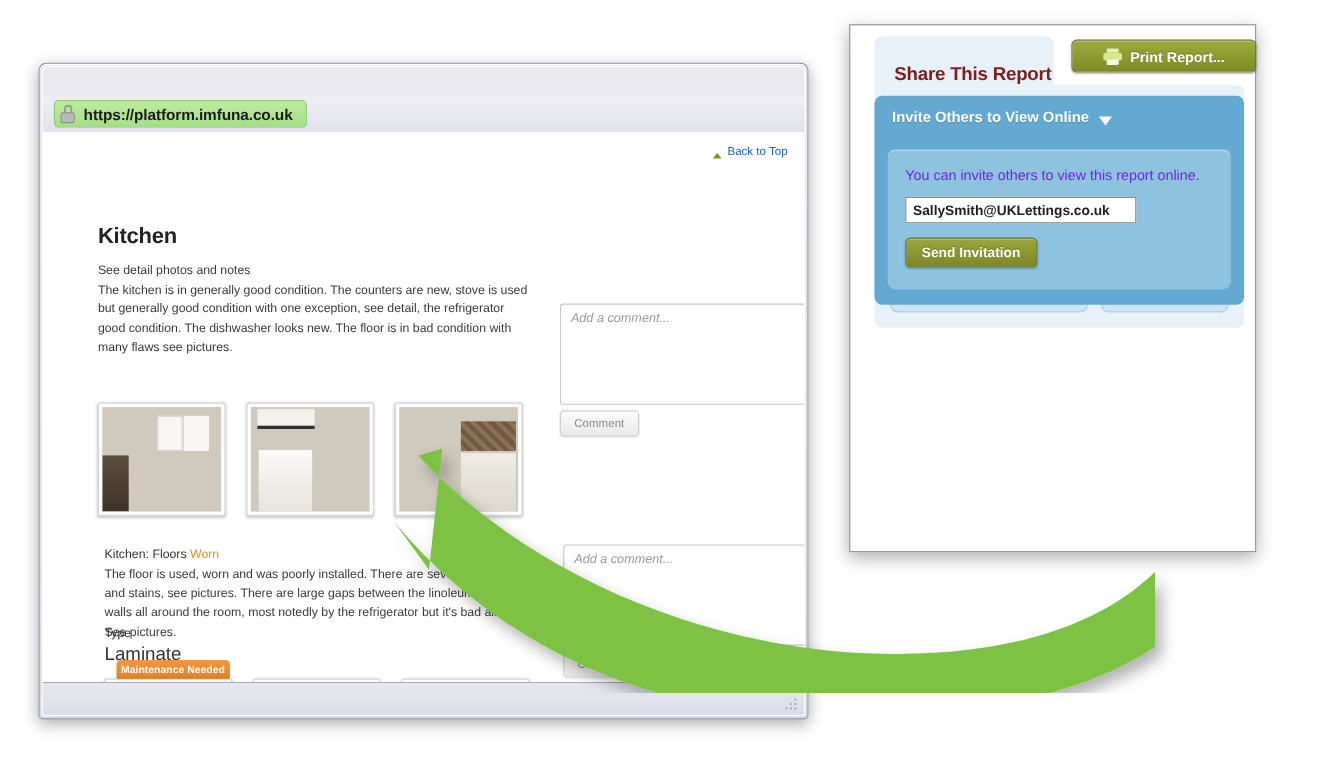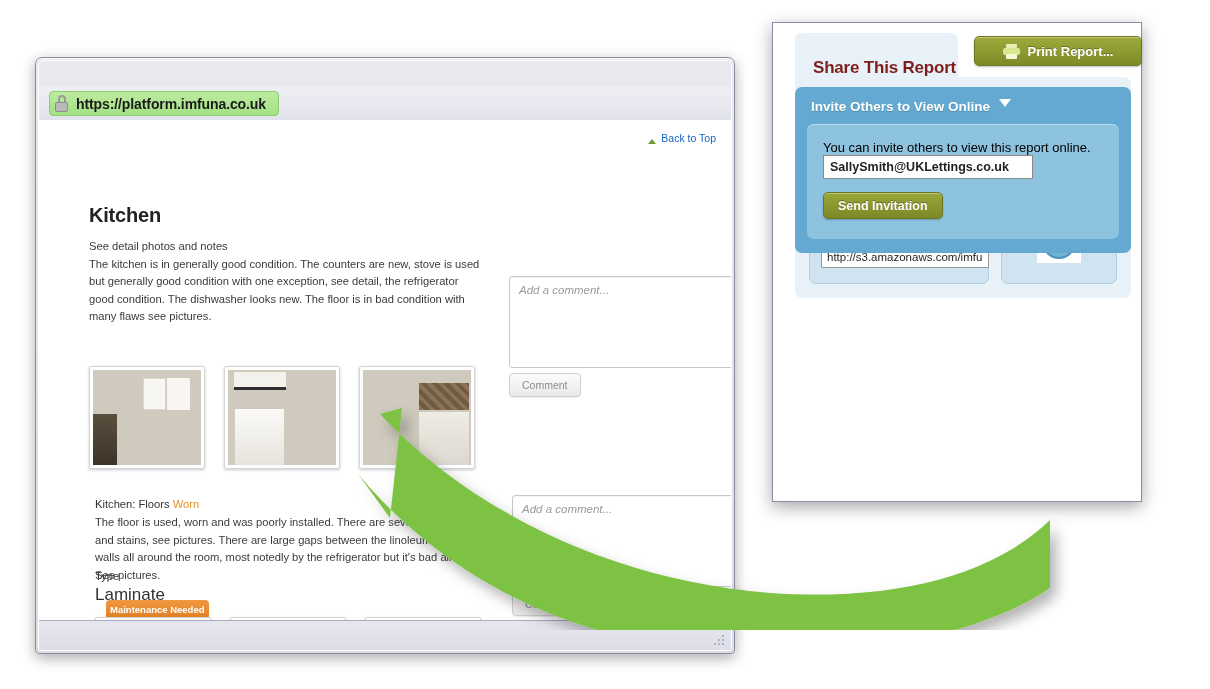--- a/index.html
+++ b/index.html
@@ -238,29 +238,29 @@
     clip-path:polygon(0 0, 70% 0, 100% 22%, 100% 100%, 0 100%);}
   .dlicon .circ{position:absolute;left:5px;top:14px;width:34px;height:34px;border-radius:50%;
     background:#6fb4d8;border:2px solid #4e93bb;box-sizing:border-box;}
   .dlicon .arrw{position:absolute;left:17px;top:21px;width:9px;height:11px;background:#fff;}
   .dlicon .arrh{position:absolute;left:12px;top:30px;width:0;height:0;
     border-left:10px solid transparent;border-right:10px solid transparent;border-top:11px solid #fff;}
 
   .invite{
     position:relative;margin:0;background:#63a9d1;border-radius:7px;padding:10px 12px 14px 12px;
   }
-  .invite-head{display:flex;align-items:flex-start;gap:9px;padding:2px 0 10px 4px;}
+  .invite-head{display:flex;align-items:flex-end;gap:9px;padding:2px 0 22px 4px;}
   .invite-head .t{font-size:13.5px;font-weight:bold;color:#ffffff;text-shadow:0 1px 1px rgba(0,0,0,.2);}
   .invite-head .tri{width:0;height:0;border-left:6px solid transparent;border-right:6px solid transparent;
      border-top:8px solid #ffffff;}
   .invite-inner{
     background:#8ec3e0;border-radius:7px;padding:16px 16px 20px 16px;
     box-shadow:0 1px 0 rgba(255,255,255,.4) inset;
   }
-  .invite-inner .msg{font-size:13px;color:#000000;margin-bottom:0;}
+  .invite-inner .msg{font-size:13px;color:#6d28d9;margin-bottom:12px;}
   .emailinput{
     width:210px;height:24px;background:#fff;border:1px solid #8a8a8a;box-sizing:border-box;
     display:flex;align-items:center;padding-left:6px;margin-bottom:13px;
   }
   .emailinput span{font-size:12.5px;font-weight:bold;color:#1f1f1f;white-space:nowrap;}
   .send-btn{
     display:inline-flex;align-items:center;justify-content:center;
     height:25px;padding:0 14px;
     background:linear-gradient(180deg,#9aa73a 0%,#7c8827 100%);
     border:1px solid #6c7720;border-radius:5px;

